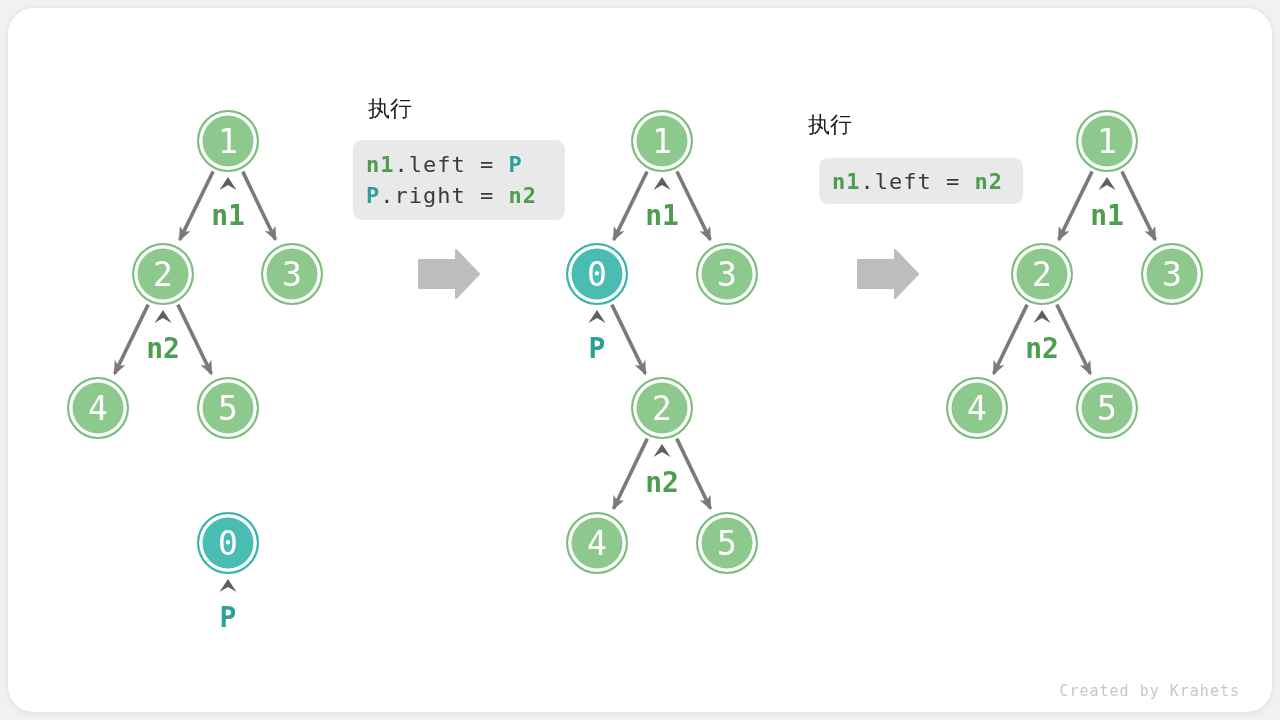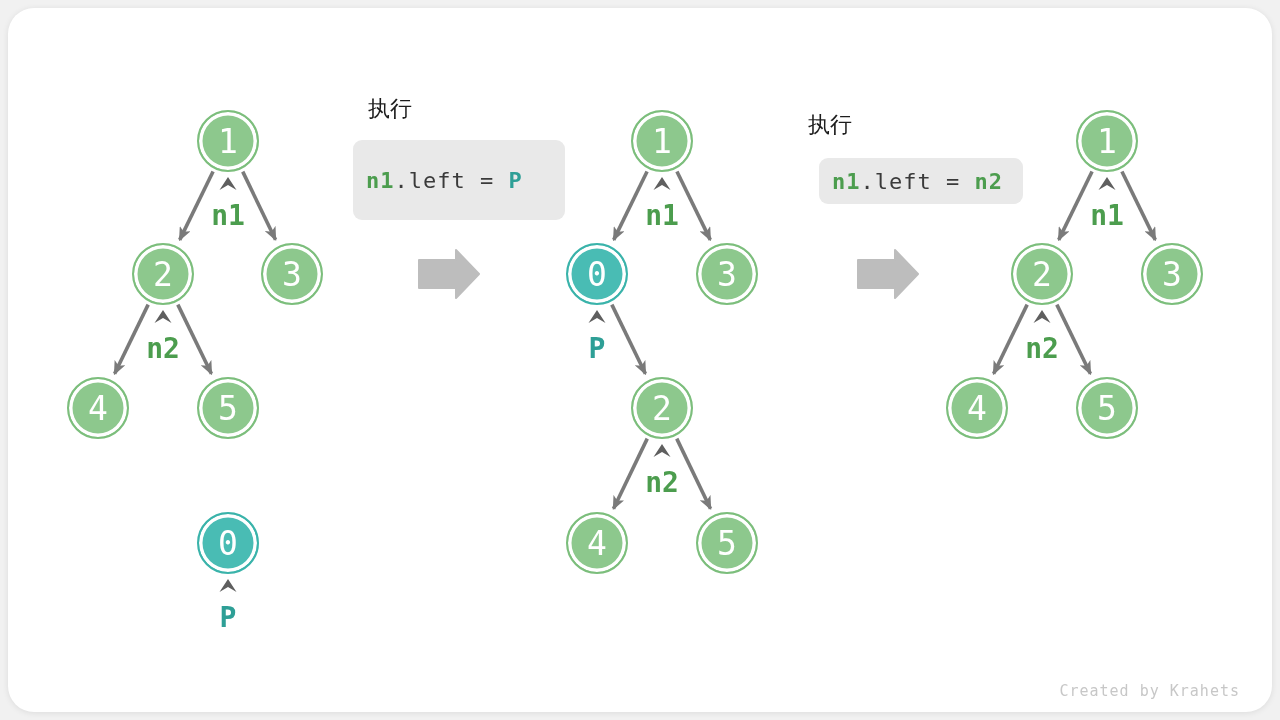--- a/index.html
+++ b/index.html
@@ -96,20 +96,21 @@
       <div class="node green" style="left: 1141px; top: 243px;">3</div>
       <div class="node green" style="left: 946px; top: 377px;">4</div>
       <div class="node green" style="left: 1076px; top: 377px;">5</div>
       <div class="ptr-label green" style="left: 1062px; top: 201px;">n1</div>
       <div class="ptr-label green" style="left: 997px; top: 334px;">n2</div>
     </div>
   <div id="code-layer">
       <div class="code-title" style="left: 368px; top: 96px;">执行</div>
       <div class="code-box" style="left: 353px; top: 140px; width: 212px; height: 80px;">
         <div class="code-line"><span class="tok-green">n1</span><span class="tok-plain">.left = </span><span class="tok-teal">P</span></div>
+        <div class="code-line"><span class="tok-teal">P</span><span class="tok-plain">.right = </span><span class="tok-green">n2</span></div>
       </div>
       <div class="code-title" style="left: 808px; top: 112px;">执行</div>
       <div class="code-box" style="left: 796px; top: 158px; width: 204px; height: 46px; margin-left: 23px;">
         <div class="code-line"><span class="tok-green">n1</span><span class="tok-plain">.left = </span><span class="tok-green">n2</span></div>
       </div>
     </div>
 
   <div id="watermark">Created by Krahets</div>
 </div>
 

